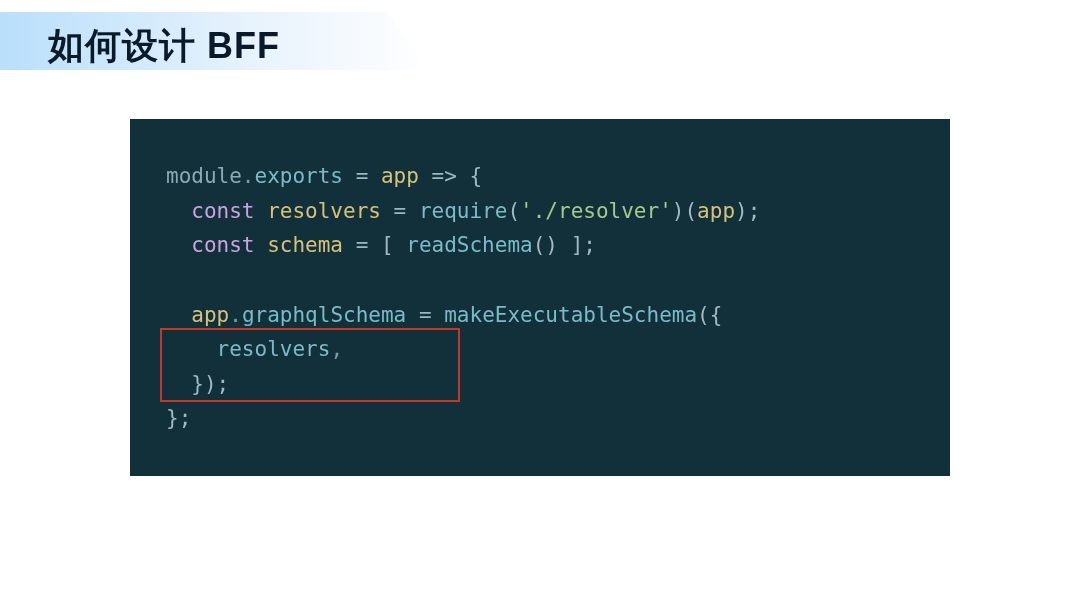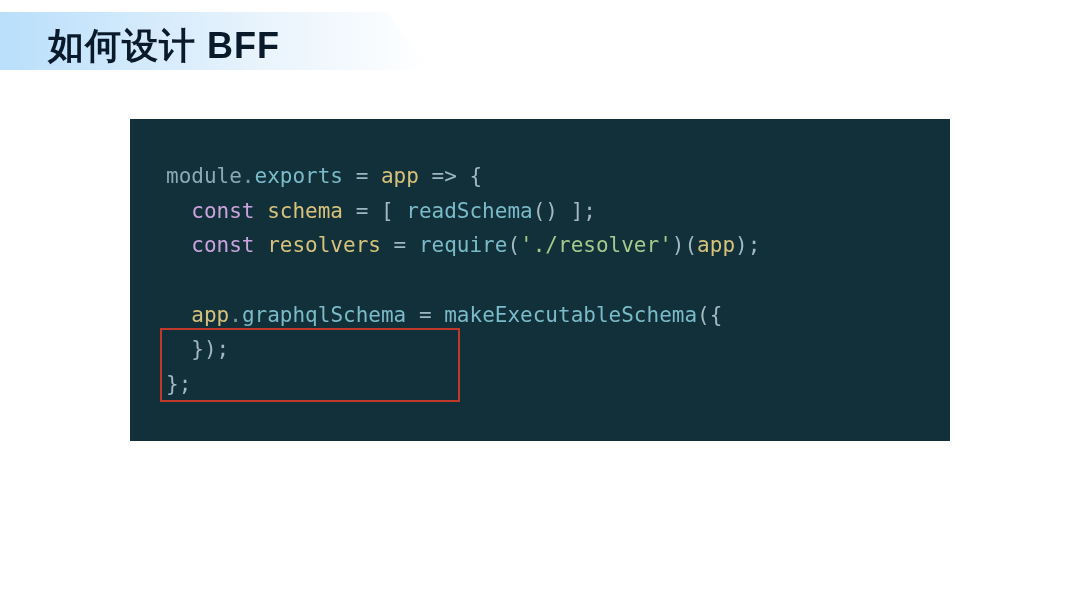--- a/index.html
+++ b/index.html
@@ -67,21 +67,22 @@
 <body>
 
 <div class="title-bar">
   <div class="title-bg">
     <span class="title-text">如何设计 BFF</span>
   </div>
 </div>
 
 <div class="code-block">
   <div class="code-line"><span class="tok-default">module</span><span class="tok-punct">.</span><span class="tok-prop">exports</span><span class="tok-eq"> = </span><span class="tok-var">app</span><span class="tok-eq"> =&gt; </span><span class="tok-paren">{</span></div>
+  <div class="code-line"><span>  </span><span class="tok-keyword">const </span><span class="tok-var">resolvers</span><span class="tok-eq"> = </span><span class="tok-func">require</span><span class="tok-paren">(</span><span class="tok-string">'./resolver'</span><span class="tok-paren">)</span><span class="tok-paren">(</span><span class="tok-var">app</span><span class="tok-paren">);</span></div>
   <div class="code-line"><span>  </span><span class="tok-keyword">const </span><span class="tok-var">schema</span><span class="tok-eq"> = </span><span class="tok-paren">[ </span><span class="tok-func">readSchema</span><span class="tok-paren">()</span><span class="tok-paren"> ];</span></div>
-  <div class="code-line"><span>  </span><span class="tok-keyword">const </span><span class="tok-var">resolvers</span><span class="tok-eq"> = </span><span class="tok-func">require</span><span class="tok-paren">(</span><span class="tok-string">'./resolver'</span><span class="tok-paren">)</span><span class="tok-paren">(</span><span class="tok-var">app</span><span class="tok-paren">);</span></div>
   <div class="code-line"><span></span>&nbsp;</div>
   <div class="code-line"><span>  </span><span class="tok-var">app</span><span class="tok-punct">.</span><span class="tok-prop">graphqlSchema</span><span class="tok-eq"> = </span><span class="tok-func">makeExecutableSchema</span><span class="tok-paren">({</span></div>
+  <div class="code-line"><span>    </span><span class="tok-prop">resolvers</span><span class="tok-punct">,</span></div>
   <div class="code-line"><span>  </span><span class="tok-paren">});</span></div>
   <div class="code-line"><span class="tok-paren">};</span></div>
 
   <div class="highlight-box" style="top:209px;left:30px;width:300px;height:74px;"></div>
 </div>
 
 </body></html>

